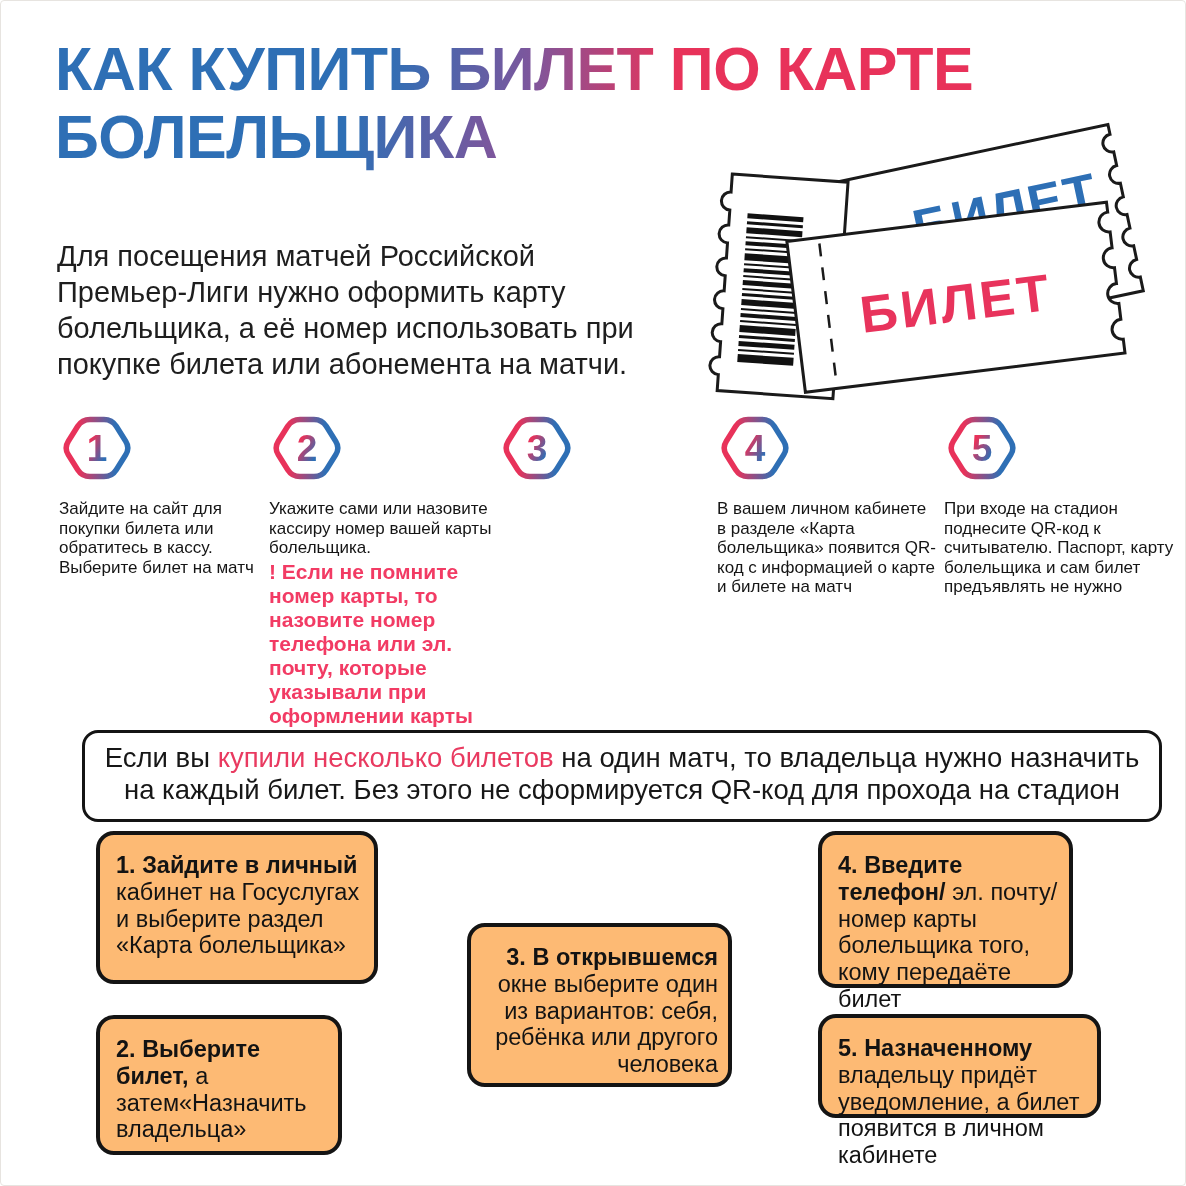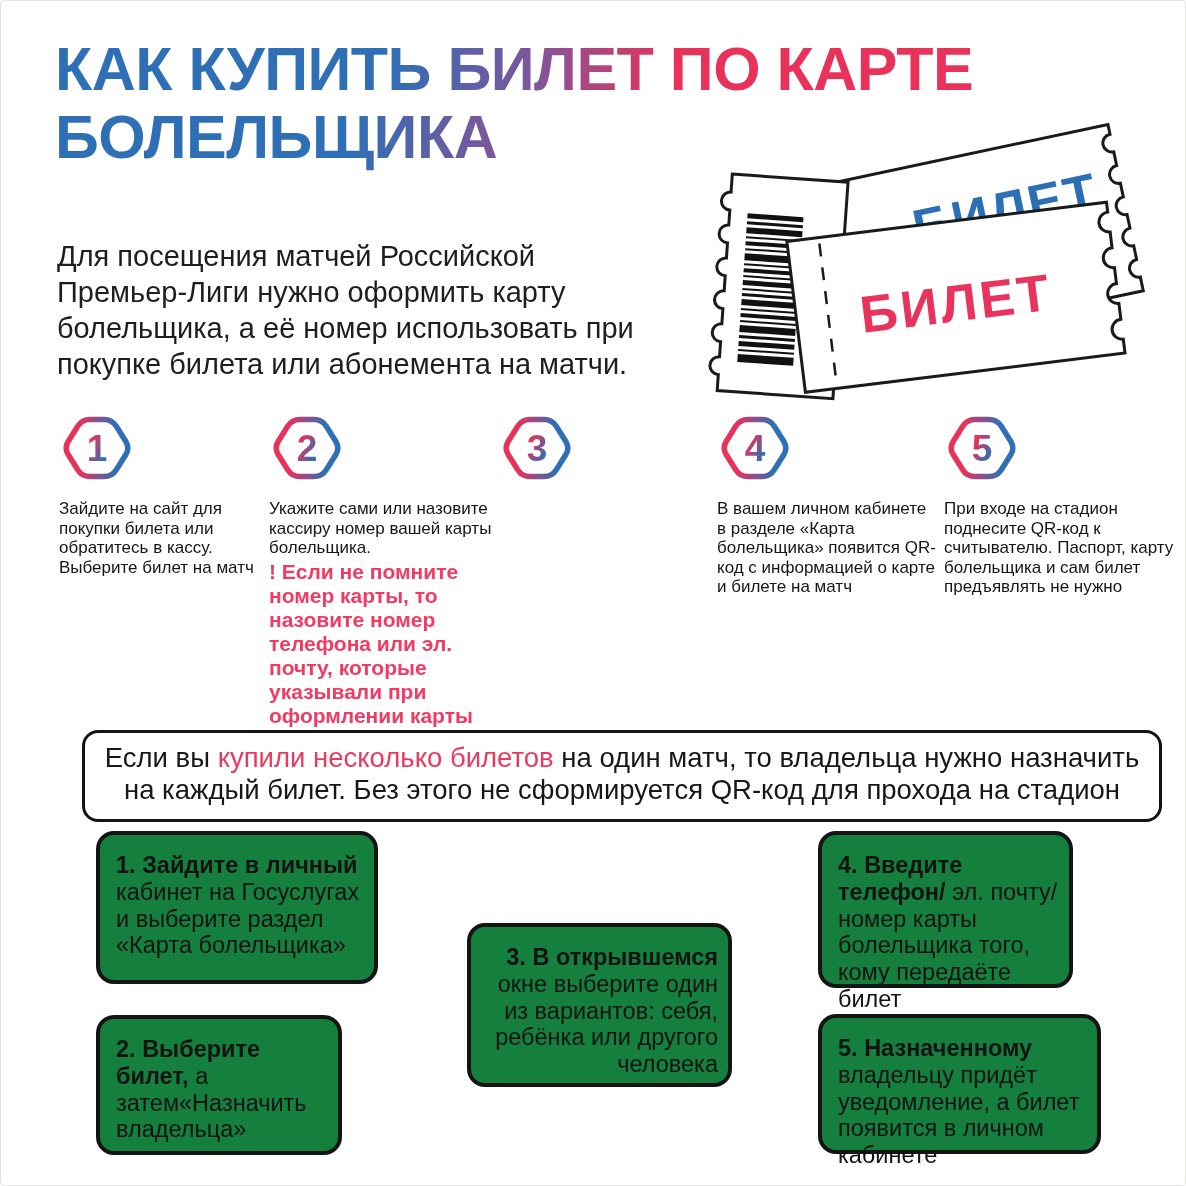--- a/index.html
+++ b/index.html
@@ -30,28 +30,28 @@
   
   .callout{
     position:absolute;left:57px;top:729px;width:1080px;box-sizing:border-box;
     border:3px solid #141414;border-radius:16px;padding:9px 14px 12px 14px;
     font-size:27.5px;line-height:1.18;text-align:center;color:#171717;margin-left:24px;
   }
   .callout .hl{color:#e93a60;}
   
   .bbox{
     position:absolute;box-sizing:border-box;border:4px solid #141414;border-radius:18px;
-    padding:17px 10px 10px 16px;font-size:23.5px;line-height:1.14;color:#131313;background:#15803d;
+    padding:17px 10px 10px 16px;font-size:23.5px;line-height:1.14;color:#131313;background:#fdba74;
   }
   .bbox .lead{font-weight:bold;}
   .b1{left:95px; top:830px; width:282px;height:153px;}
   .b2{left:95px; top:1014px;width:246px;height:140px;}
   .b3{left:466px;top:922px; width:265px;height:164px;text-align:right;}
   .b4{left:817px;top:830px; width:255px;height:157px;}
-  .b5{left:817px;top:1013px;width:283px;height:140px;}
+  .b5{left:817px;top:1013px;width:283px;height:104px;}
 </style>
 </head>
 <body>
 
 <svg width="0" height="0" style="position:absolute">
   <defs>
     <linearGradient id="gStroke" x1="0" y1="0.5" x2="1" y2="0.5">
       <stop offset="0.2" stop-color="#e8325a"></stop>
       <stop offset="0.8" stop-color="#2e6fb5"></stop>
     </linearGradient>

